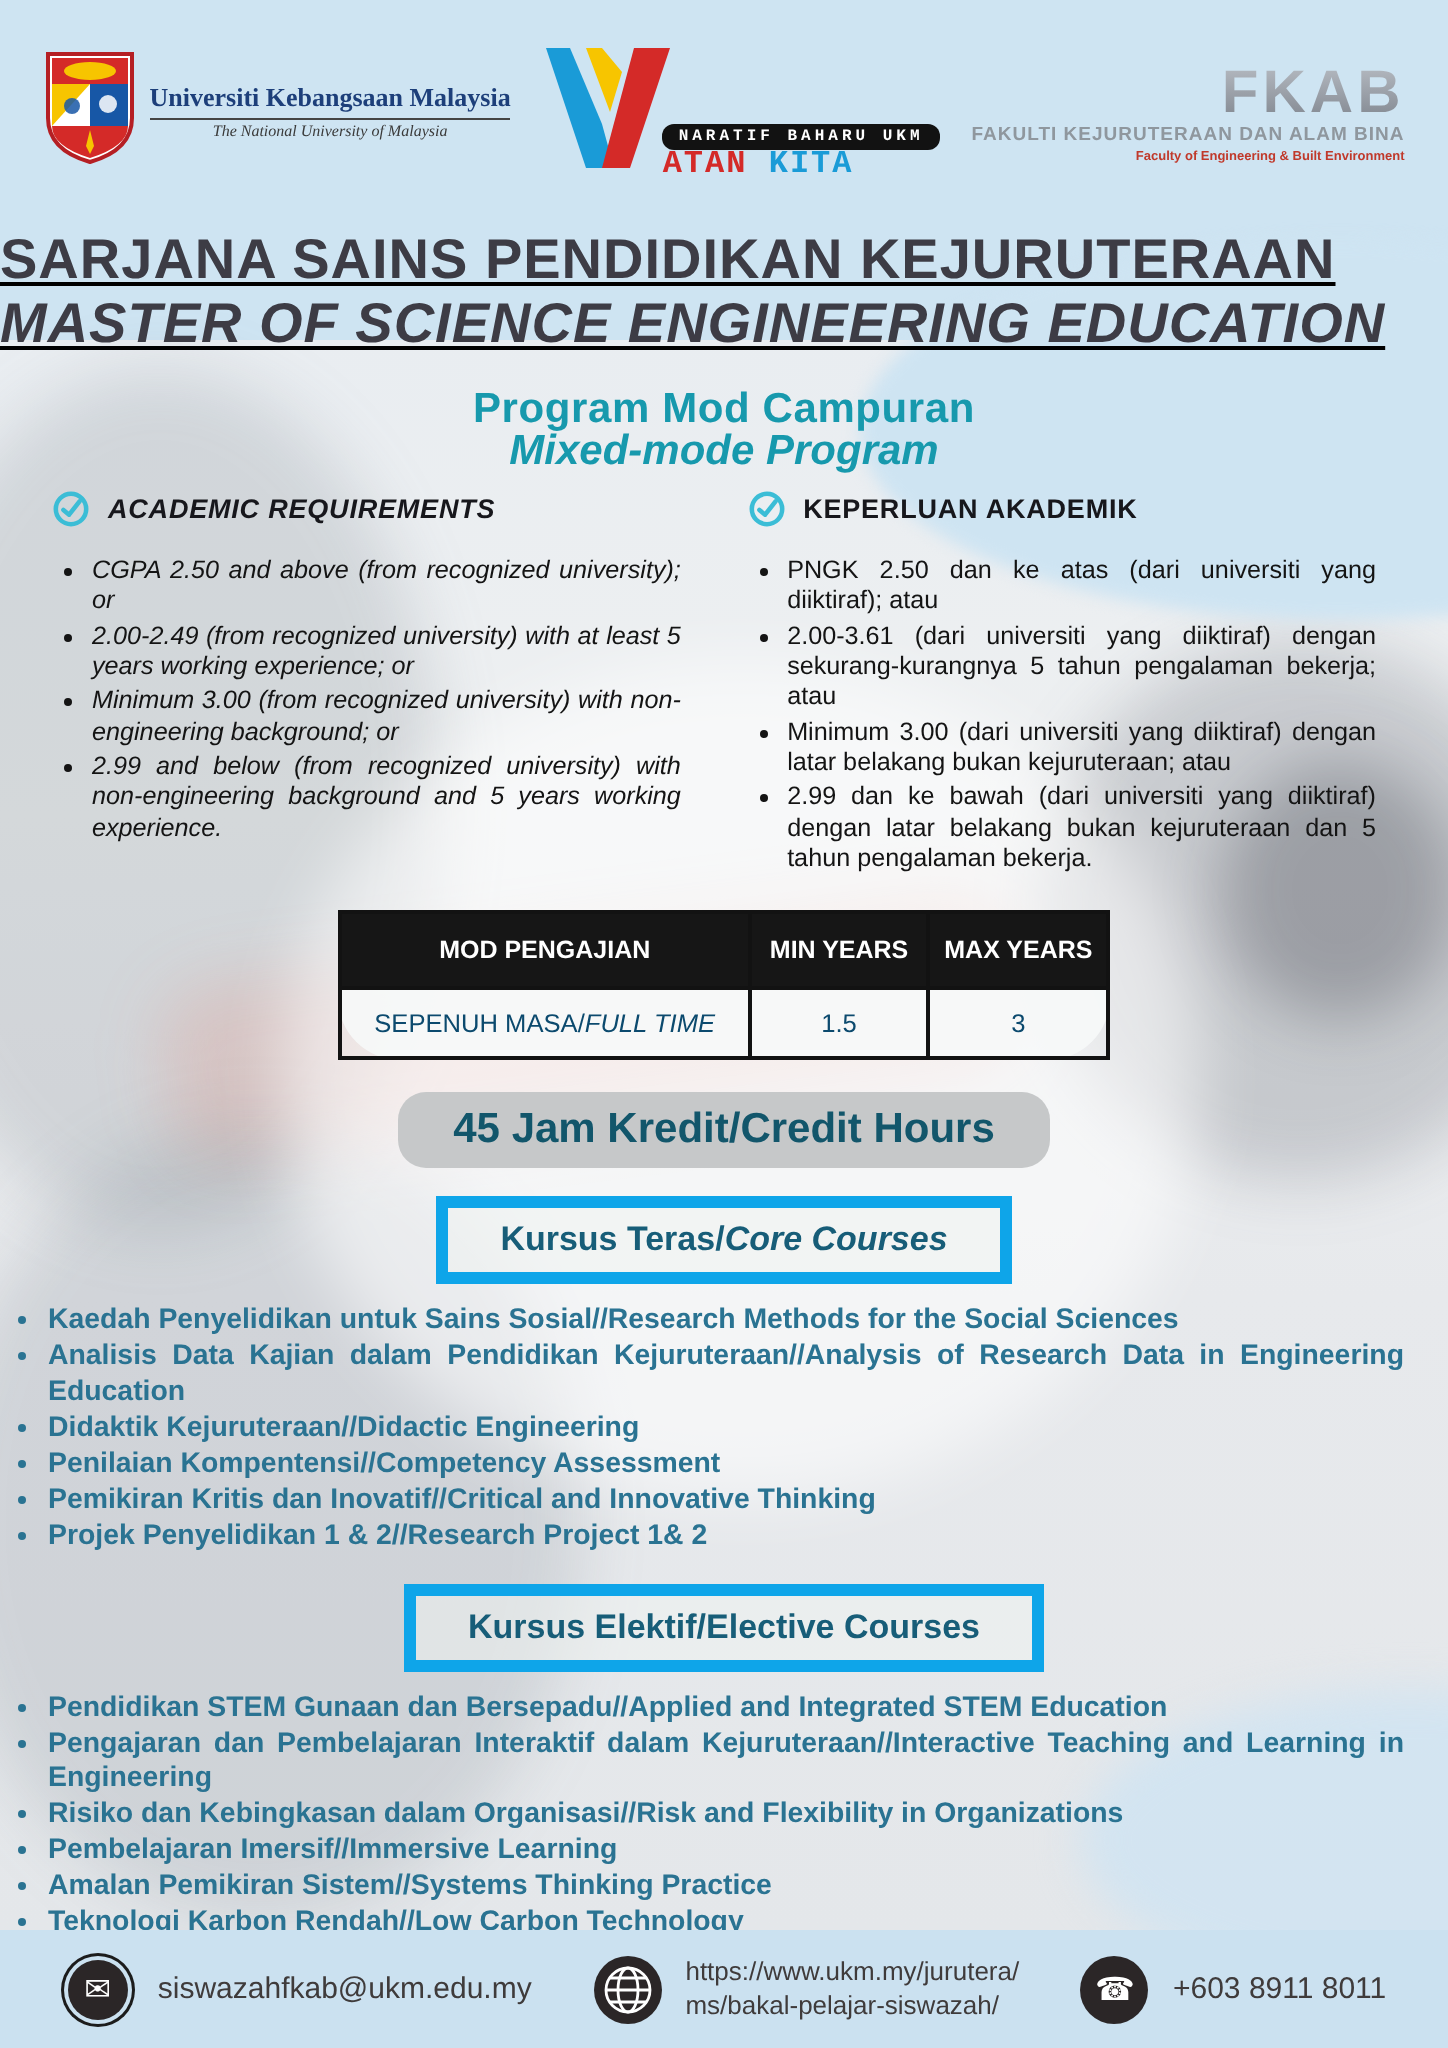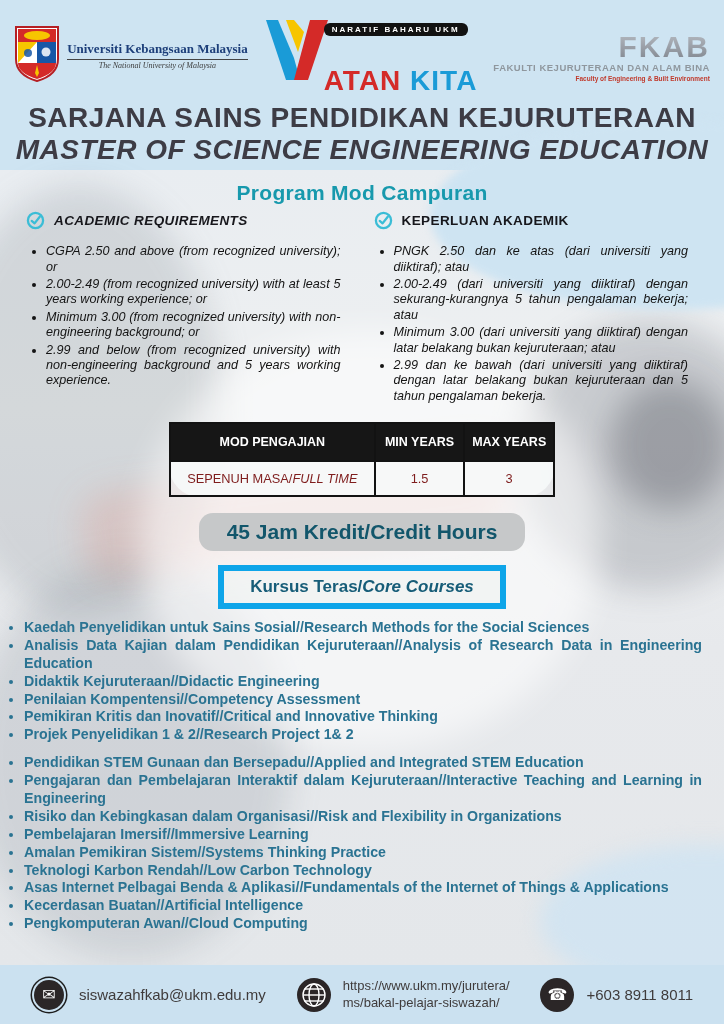--- a/index.html
+++ b/index.html
@@ -22,56 +22,56 @@
   .wave-tr { position:absolute; left:430px; top:120px; width:480px; height:190px; background:#cee4f2; border-radius:50%; filter:blur(4px); }
   .wave-br { position:absolute; left:540px; top:845px; width:330px; height:150px; background:rgba(206,228,242,0.8); border-radius:50%; filter:blur(10px); }
 
   .content { position:relative; z-index:2; }
 
   
   .header { display:flex; justify-content:center; align-items:center; gap:16px; padding-top:14px; height:98px; }
   .ukm-logo { display:flex; align-items:center; gap:7px; }
   .ukm-text .big { font-size:13px; color:#1d3f7a; font-weight:bold; line-height:1.12; font-family:"Liberation Serif", serif; }
   .ukm-text .sub { font-size:8px; color:#3a3a3a; font-style:italic; border-top:1px solid #444; margin-top:2px; padding-top:1px; font-family:"Liberation Serif", serif;text-align:center; }
-  .watan { position:relative; display:flex; align-items:flex-start; }
+  .watan { position:relative; display:flex; align-items:flex-end;font-family:Liberation Mono, monospace; }
   .watan-text { margin-left:-14px; }
   .naratif { background:#121212; color:#fff; font-size:8px; font-weight:bold; letter-spacing:2px; padding:2px 8px; border-radius:6px; display:inline-block; }
   .wt1 { color:#f7c500; font-weight:bold; font-size:24px; letter-spacing:1px; line-height:0.95; text-shadow:0 0 1px #e0a800; }
-  .wt2 { font-weight:bold; font-size:28px; letter-spacing:1px; line-height:0.95;margin-top:32px; }
+  .wt2 { font-weight:bold; font-size:16px; letter-spacing:1px; line-height:0.95; }
   .wt2 .red { color:#d42a28; } .wt2 .blue { color:#1a9bd7; }
   .fkab { text-align:right; line-height:1.1; }
   .fkab .acr { font-size:30px; font-weight:bold; color:#9aa0a8; letter-spacing:2px;
     background:linear-gradient(180deg,#b9bec5,#7d838c); -webkit-background-clip:text; background-clip:text; -webkit-text-fill-color:transparent; }
   .fkab .l1 { font-size:9.5px; color:#8f979e; font-weight:bold; letter-spacing:0.5px; }
   .fkab .l2 { font-size:6.5px; color:#c0392b; font-weight:bold; margin-top:1px; }
 
   
-  .title-block { text-align:center; margin-top:4px; }
+  .title-block { text-align:left; margin-top:16px;text-decoration:underline; }
   .title-ms { font-size:28px; font-weight:bold; color:#3d3c45; letter-spacing:0.5px; }
   .title-en { font-size:28px; font-weight:bold; font-style:italic; color:#3d3c45; letter-spacing:0.5px; }
 
   .mode-block { text-align:center; margin-top:16px; line-height:1.02; }
   .mode-ms { font-size:21px; font-weight:bold; color:#1799ad; letter-spacing:0.3px; }
   .mode-en { font-size:21px; font-weight:bold; font-style:italic; color:#1799ad; }
 
   
   .req-row { display:flex; justify-content:space-between; padding:8px 36px 0 26px; }
   .req-col { width:47.5%; }
   .req-head { display:flex; align-items:center; gap:9px; margin-bottom:14px; }
   .req-head .label { font-size:13.5px; font-weight:bold; color:#17171c; letter-spacing:0.4px; }
   .req-head.en .label { font-style:italic; }
   .req-list { list-style:disc; padding-left:20px; }
-  .req-list li { font-size:12.6px; color:#141414; line-height:1.22; text-align:justify; margin-bottom:2px;font-style:italic; }
+  .req-list li { font-size:12.6px; color:#141414; line-height:1.22; text-align:justify; margin-bottom:2px; }
   .req-list.en li { font-style:italic; }
   .check-icon svg { display:block; }
 
   
   .mode-table { width:386px; margin:16px auto 0 auto; border-collapse:collapse; background:rgba(246,248,249,0.92);border-radius:31px; }
   .mode-table th { background:#161616; color:#fff; font-size:12.5px; font-weight:bold; padding:11px 6px; border:2px solid #121212; }
-  .mode-table td { font-size:12.8px; color:#7f1d1d; text-align:center; padding:9px 6px; border:2px solid #121212; }
+  .mode-table td { font-size:12.8px; color:#0c4a6e; text-align:center; padding:9px 6px; border:2px solid #121212; }
   .mode-table td .it { font-style:italic; }
 
   
   .credit-pill { width:fit-content; margin:16px auto 0 auto; background:#c6c8c9; border-radius:14px; padding:7px 28px;
     font-size:21px; font-weight:bold; color:#12566b; }
   .course-box { width:fit-content; margin:14px auto 0 auto; border:6px solid #0ea5e9; background:rgba(238,242,240,0.55);
     padding:6px 26px; font-size:17px; font-weight:bold; color:#175d78;text-align:right; }
   .course-box .it { font-style:italic; }
 
   .course-list { list-style:disc; padding-left:24px; padding-right:22px; margin-top:10px; }
@@ -148,20 +148,21 @@
       </div>
     </div>
 
     <div class="title-block">
       <div class="title-ms">SARJANA SAINS PENDIDIKAN KEJURUTERAAN</div>
       <div class="title-en">MASTER OF SCIENCE ENGINEERING EDUCATION</div>
     </div>
 
     <div class="mode-block">
       <div class="mode-ms">Program Mod Campuran</div>
+      <div class="mode-en">Mixed-mode Program</div>
     </div>
 
     <div class="req-row">
 
       <div class="req-col">
         <div class="req-head en">
           <span class="check-icon">
             <svg width="19" height="19" viewBox="0 0 20 20">
                 <circle cx="10" cy="10" r="8" fill="none" stroke="#3bbdd6" stroke-width="2.4"></circle>
                 <path d="M6 10.5 L9 13 L14.5 6" fill="none" stroke="#3bbdd6" stroke-width="2.4" stroke-linecap="round" stroke-linejoin="round"></path>
@@ -182,21 +183,21 @@
           <span class="check-icon">
             <svg width="19" height="19" viewBox="0 0 20 20">
                 <circle cx="10" cy="10" r="8" fill="none" stroke="#3bbdd6" stroke-width="2.4"></circle>
                 <path d="M6 10.5 L9 13 L14.5 6" fill="none" stroke="#3bbdd6" stroke-width="2.4" stroke-linecap="round" stroke-linejoin="round"></path>
               </svg>
           </span>
           <span class="label">KEPERLUAN AKADEMIK</span>
         </div>
         <ul class="req-list">
           <li>PNGK 2.50 dan ke atas (dari universiti yang diiktiraf); atau</li>
-          <li>2.00-2.49 (dari universiti yang diiktiraf) dengan sekurang-kurangnya 5 tahun pengalaman bekerja; atau</li>
+          <li>2.00-3.61 (dari universiti yang diiktiraf) dengan sekurang-kurangnya 5 tahun pengalaman bekerja; atau</li>
           <li>Minimum 3.00 (dari universiti yang diiktiraf) dengan latar belakang bukan kejuruteraan; atau</li>
           <li>2.99 dan ke bawah (dari universiti yang diiktiraf) dengan latar belakang bukan kejuruteraan dan 5 tahun pengalaman bekerja.</li>
         </ul>
       </div>
     </div>
 
     <table class="mode-table">
       <thead>
         <tr>
           <th style="width:206px;">MOD PENGAJIAN</th>
@@ -219,20 +220,21 @@
 
     <ul class="course-list">
       <li>Kaedah Penyelidikan untuk Sains Sosial//Research Methods for the Social Sciences</li>
       <li>Analisis Data Kajian dalam Pendidikan Kejuruteraan//Analysis of Research Data in Engineering Education</li>
       <li>Didaktik Kejuruteraan//Didactic Engineering</li>
       <li>Penilaian Kompentensi//Competency Assessment</li>
       <li>Pemikiran Kritis dan Inovatif//Critical and Innovative Thinking</li>
       <li>Projek Penyelidikan 1 &amp; 2//Research Project 1&amp; 2</li>
     </ul>
 
+    <div class="course-box">Kursus Elektif/Elective Courses</div>
 
     <ul class="course-list">
       <li>Pendidikan STEM Gunaan dan Bersepadu//Applied and Integrated STEM Education</li>
       <li>Pengajaran dan Pembelajaran Interaktif dalam Kejuruteraan//Interactive Teaching and Learning in Engineering</li>
       <li>Risiko dan Kebingkasan dalam Organisasi//Risk and Flexibility in Organizations</li>
       <li>Pembelajaran Imersif//Immersive Learning</li>
       <li>Amalan Pemikiran Sistem//Systems Thinking Practice</li>
       <li>Teknologi Karbon Rendah//Low Carbon Technology</li>
       <li>Asas Internet Pelbagai Benda &amp; Aplikasi//Fundamentals of the Internet of Things &amp; Applications</li>
       <li>Kecerdasan Buatan//Artificial Intelligence</li>

